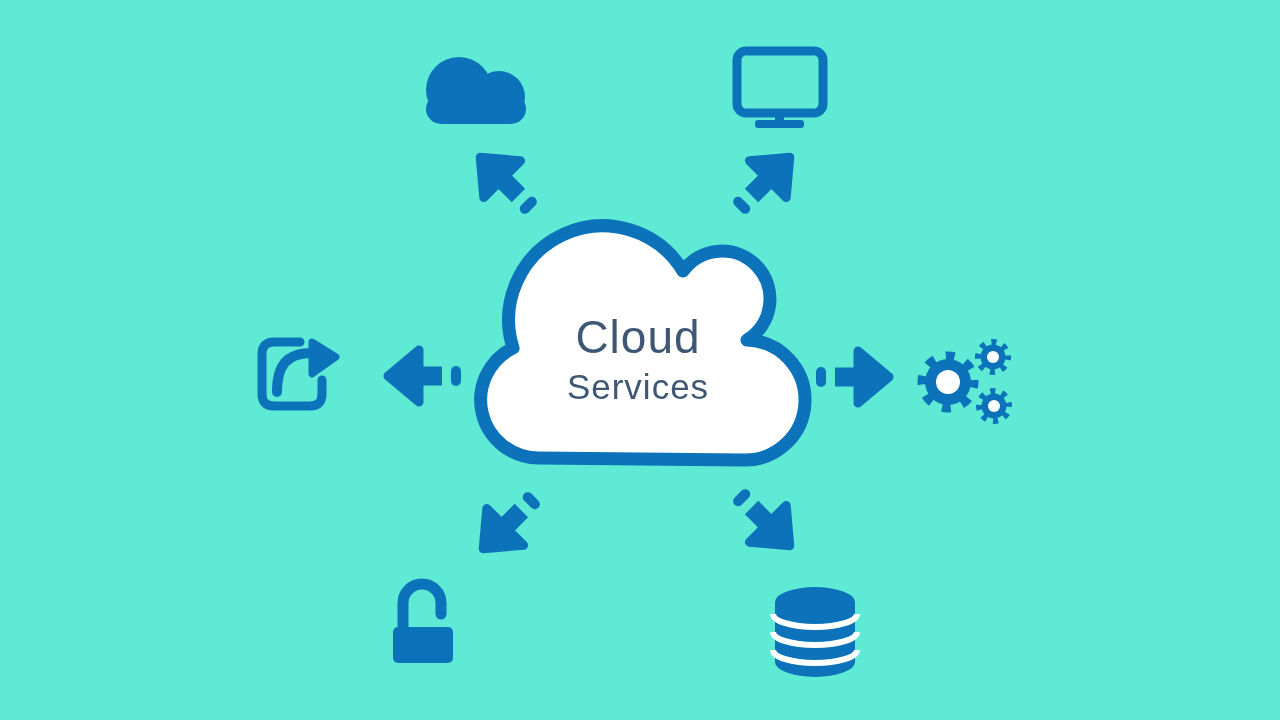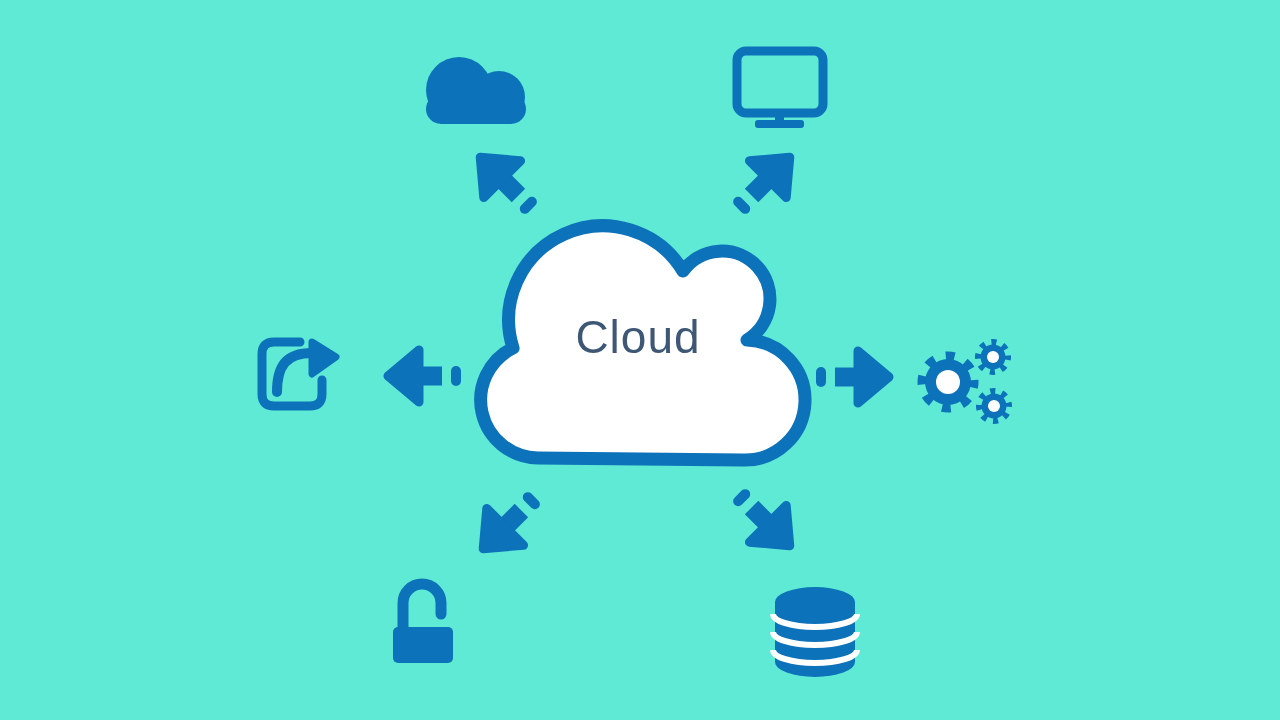--- a/index.html
+++ b/index.html
@@ -52,20 +52,21 @@
       </g>
     </defs>
   </svg>
 
   <svg class="abs center-cloud" width="354" height="269" viewBox="-12 -12 354 269">
     <path d="M 60 238 A 58 58 0 0 1 35 128 A 94 94 0 0 1 205 51 A 48 48 0 1 1 269 120 A 60 60 0 0 1 265 240 Z" fill="#ffffff" stroke="#0C72BA" stroke-width="13" stroke-linejoin="round"></path>
   </svg>
 
   <div class="title">
     <span class="l1">Cloud</span>
+    <span class="l2">Services</span>
   </div>
 
   <svg class="abs arrow a-upleft" viewBox="0 0 80 68">
       <use href="#arrow-shape"></use>
     </svg>
   <svg class="abs arrow a-upright" viewBox="0 0 80 68">
       <use href="#arrow-shape"></use>
     </svg>
   <svg class="abs arrow a-left" viewBox="0 0 80 68">
       <use href="#arrow-shape"></use>

